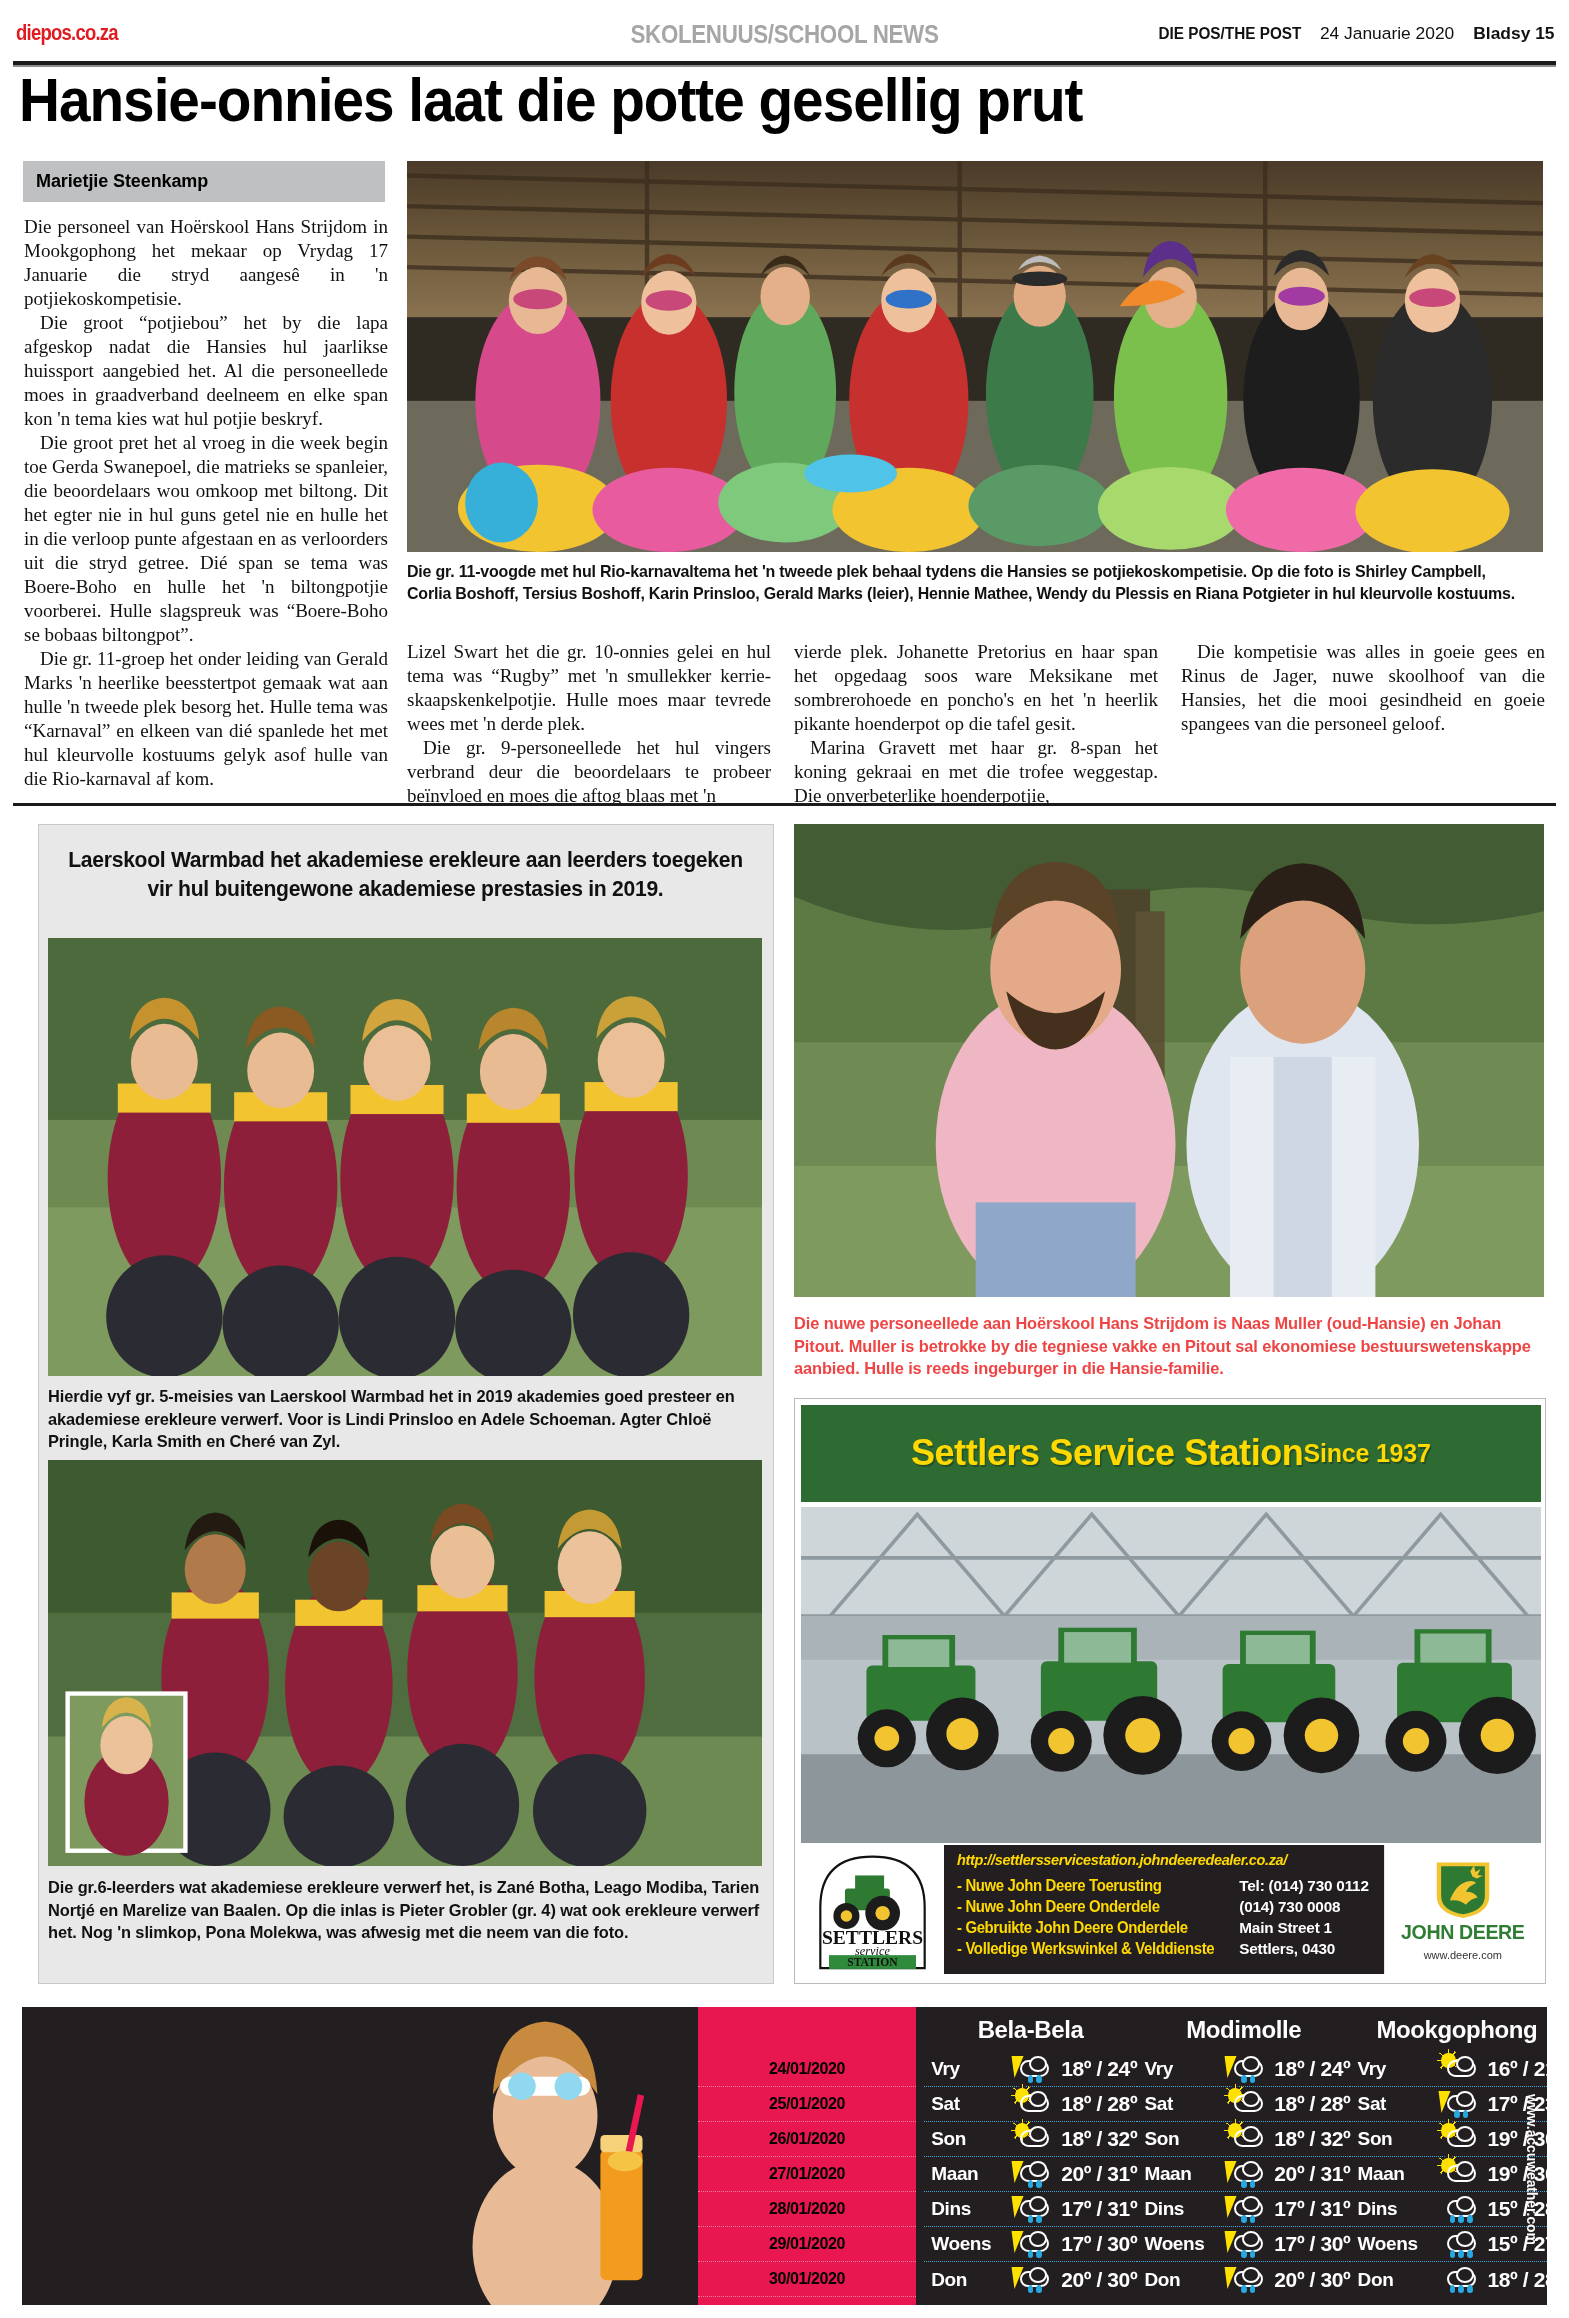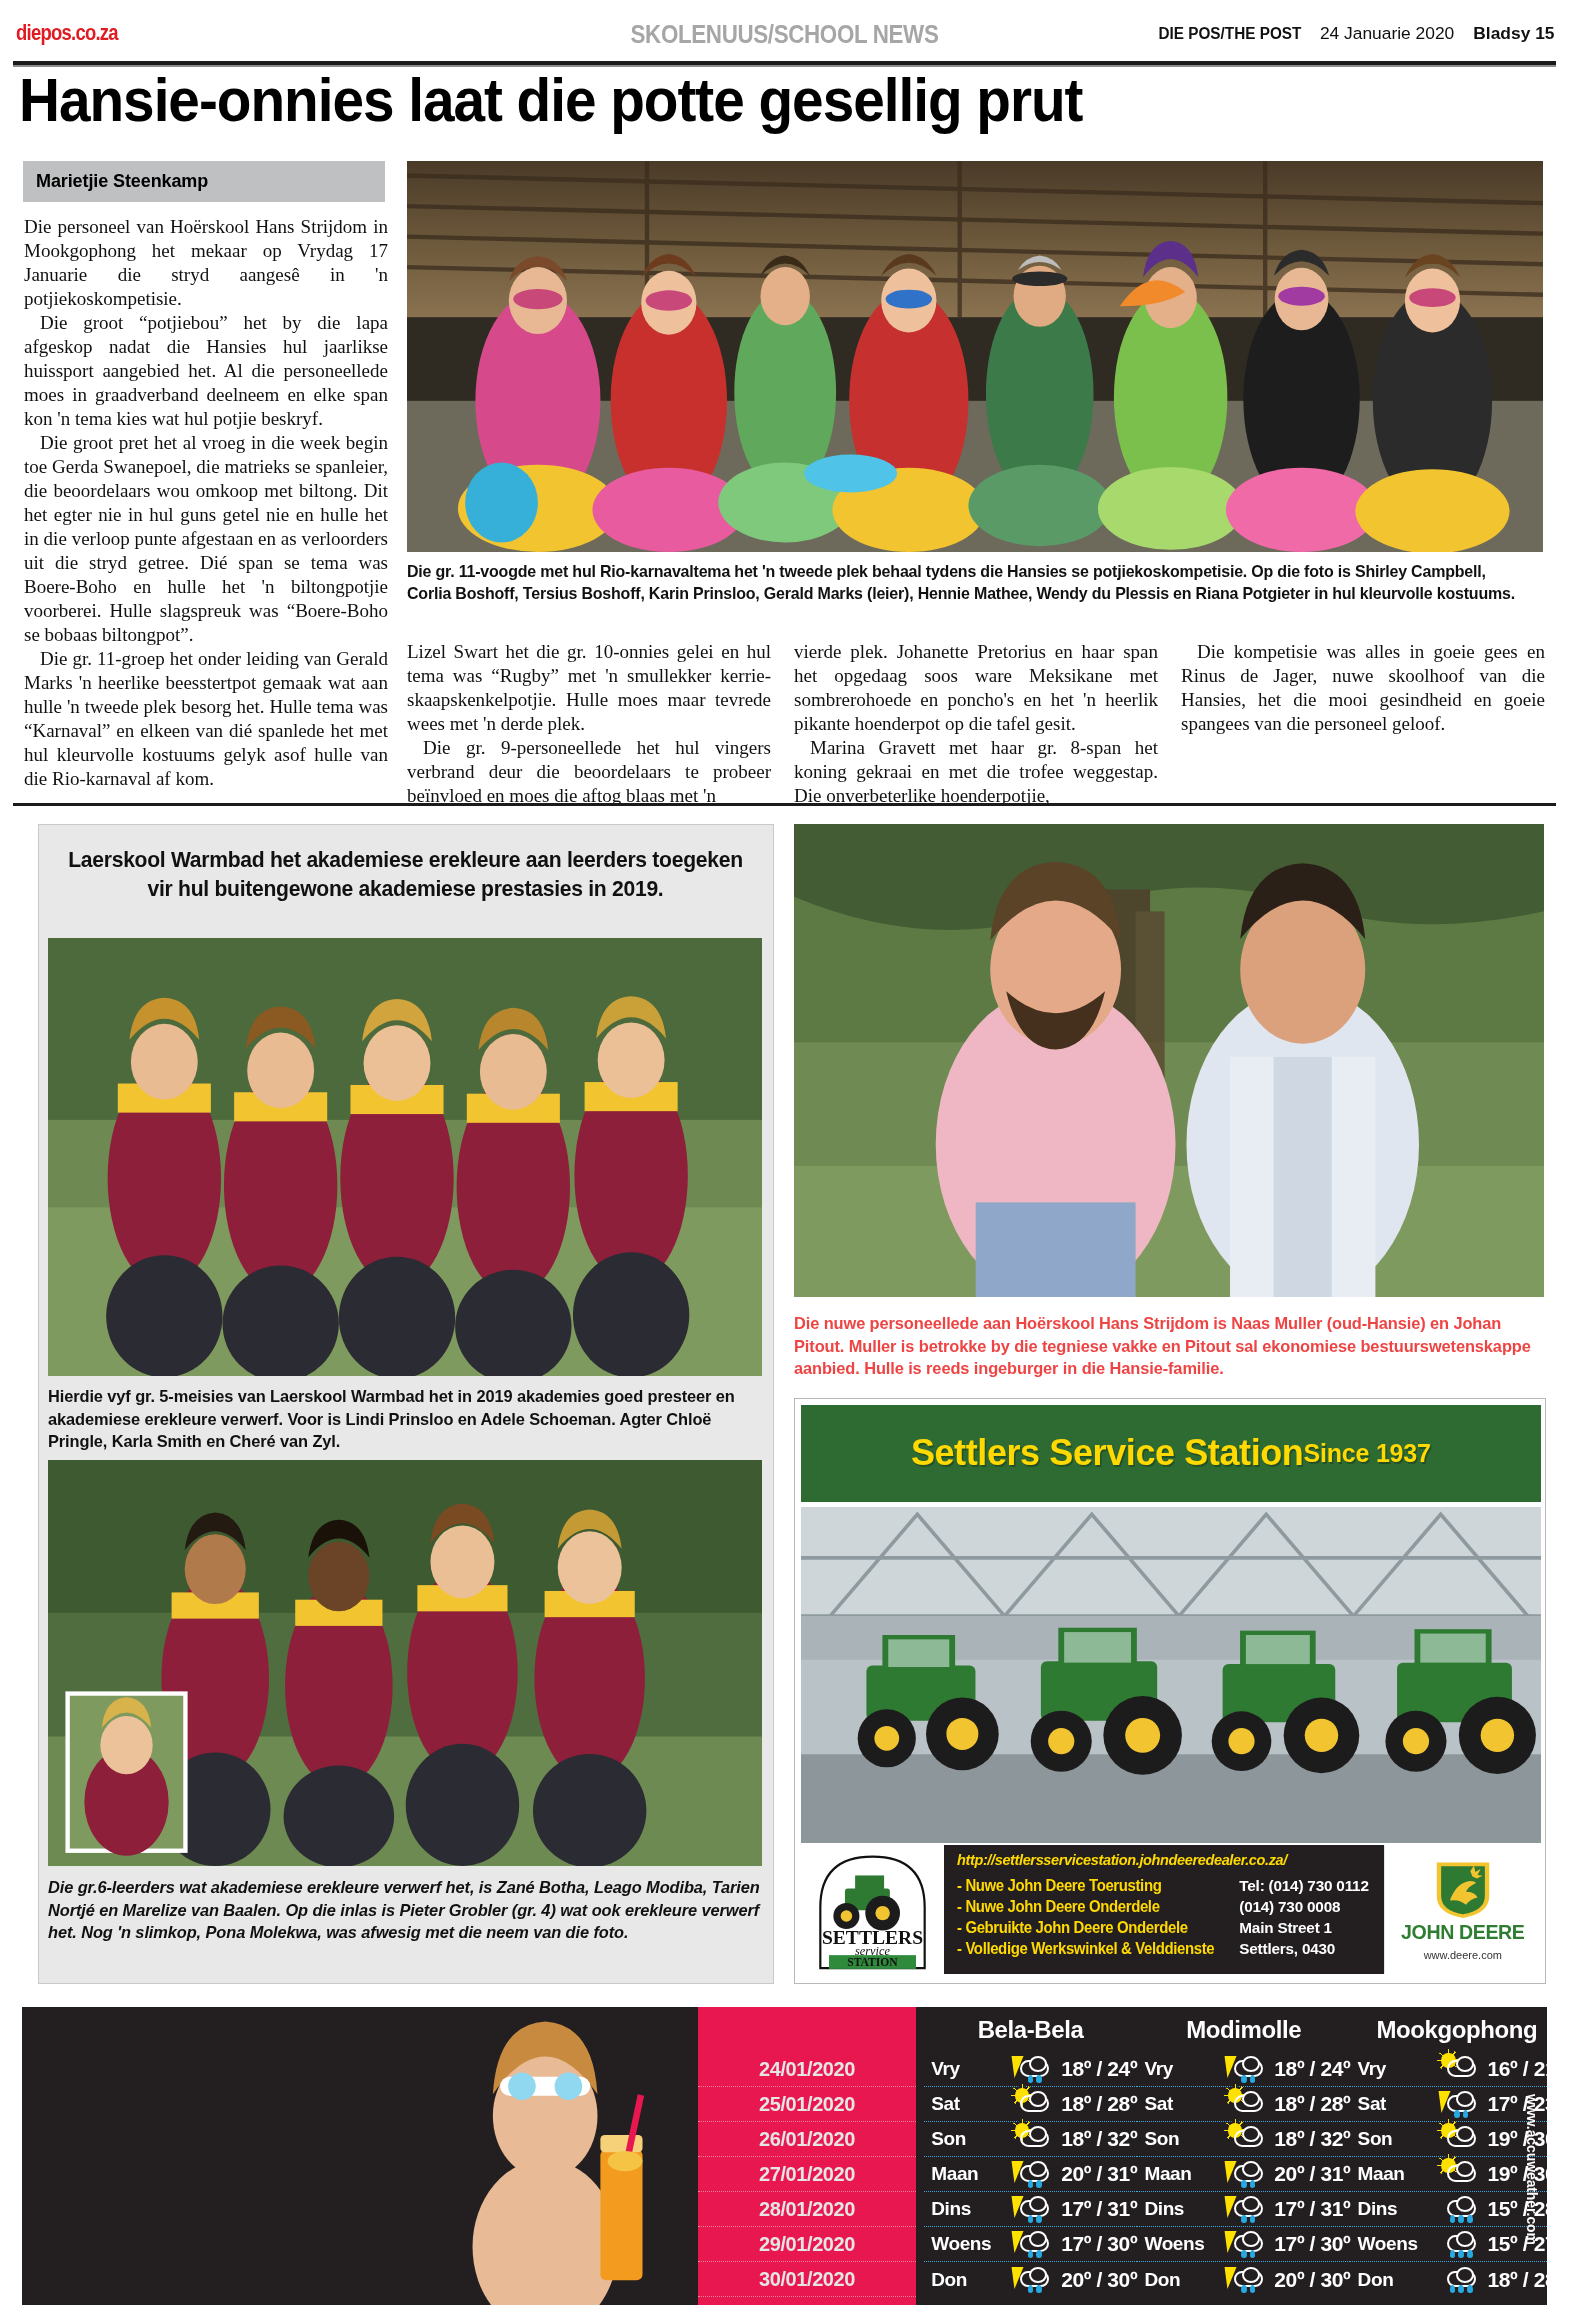--- a/index.html
+++ b/index.html
@@ -183,21 +183,20 @@
     overflow: hidden;
     background: #3e5c2e;
   }
   .warmbad-cap2 {
     position: absolute;
     left: 48px; top: 1876px;
     width: 714px;
     font-size: 16.4px; font-weight: 900;
     line-height: 22.5px; color: #111;
     letter-spacing: -0.1px;
-    font-style: italic;
   }
 
   .staff-photo {
     position: absolute;
     left: 794px; top: 824px;
     width: 750px; height: 473px;
     overflow: hidden;
     background: #55633f;
   }
   .staff-caption {
@@ -330,21 +329,21 @@
 
   .w-datecol {
     position: absolute;
     left: 676px; top: 0;
     width: 218px; height: 298px;
     background: #e8174f;
   }
   .w-datecol .dcell {
     height: 35px;
     display: flex; align-items: center; justify-content: center;
-    font-size: 20px; font-weight: 900; color: #e5e5e5;
+    font-size: 16px; font-weight: 900; color: #000000;
     letter-spacing: -0.4px;
     border-bottom: 0.7px dotted rgba(255,255,255,0.45);
     text-align: right;
   }
   .w-datecol .dhead { height: 45px; border-bottom: none; }
 
   .w-tables {
     position: absolute;
     left: 902px; top: 0;
     right: 33px; height: 298px;

